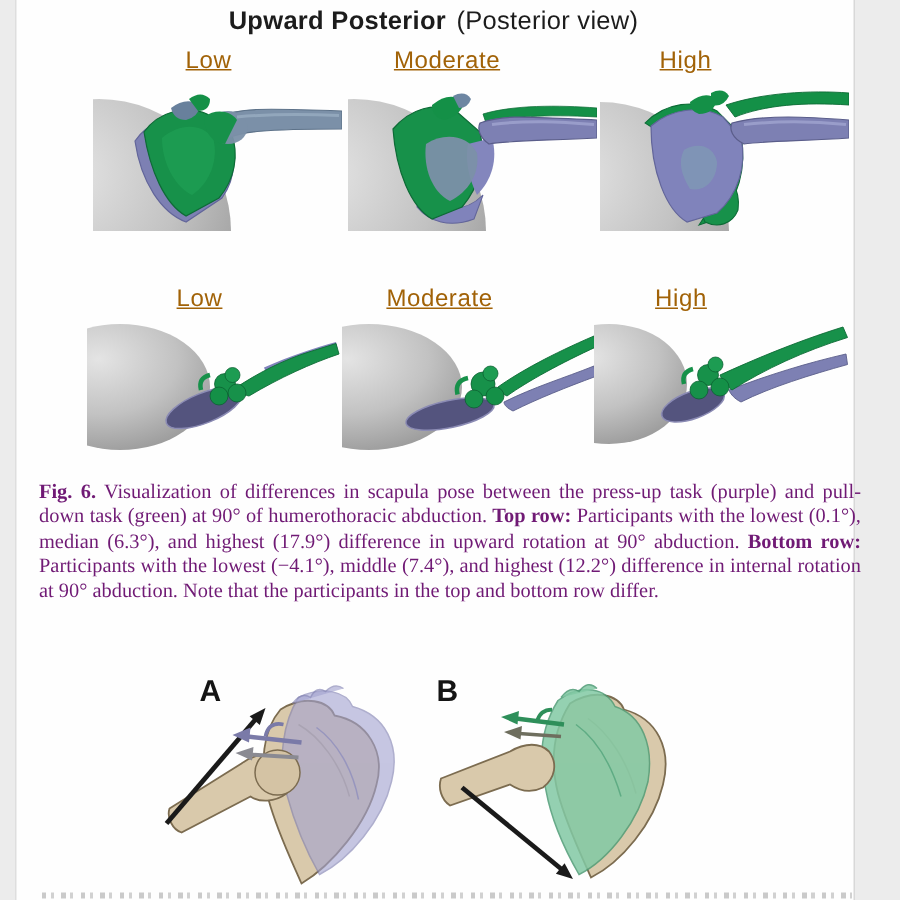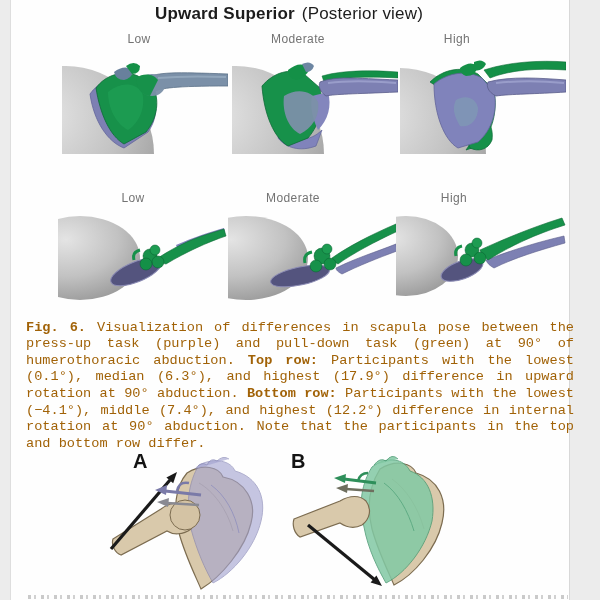--- a/index.html
+++ b/index.html
@@ -13,27 +13,27 @@
     background:#fefefe;border-left:1px solid #dedede;border-right:1px solid #d8d8d8;
   }
   .row-title{
     position:absolute;left:10px;width:558px;text-align:center;
     font-size:17px;color:#1c1c1c;letter-spacing:.2px;white-space:nowrap;
   }
   .row-title .tbold{font-weight:700;}
   .row-title .paren{font-weight:400;margin-left:2px;}
   .level-label{
     position:absolute;transform:translateX(-50%);
-    font-size:12px;color:#737373;letter-spacing:.4px;white-space:nowrap;
+    font-size:16px;color:#a16207;letter-spacing:.4px;white-space:nowrap;text-decoration:underline;
   }
   .panel{position:absolute;}
   .caption{
     position:absolute;left:26px;top:306px;width:548px;
-    font-family:Liberation Mono, monospace;font-size:13.6px;line-height:16.6px;
-    color:#a16207;text-align:justify;
+    font-family:Liberation Serif, serif;font-size:13.6px;line-height:16.6px;
+    color:#701a75;text-align:justify;
   }
   .ab-label{
     position:absolute;font-size:20px;font-weight:700;color:#141414;
   }
   .cutoff-text{
     position:absolute;left:28px;top:595px;width:540px;height:4px;opacity:.45;
     background:repeating-linear-gradient(90deg,#8a8a8a 0 3px,transparent 3px 6px,#9a9a9a 6px 8px,transparent 8px 13px);
   }
   svg{display:block;}
 </style>
@@ -47,21 +47,21 @@
     <defs>
       <radialGradient id="gball" cx="38%" cy="28%" r="80%">
         <stop offset="0%" stop-color="#e4e4e4"></stop>
         <stop offset="55%" stop-color="#c2c2c2"></stop>
         <stop offset="100%" stop-color="#979797"></stop>
       </radialGradient>
     </defs>
   </svg>
 
   <div class="row-title" style="top:4px">
-    <span class="tbold">Upward Superior</span>
+    <span class="tbold">Upward Posterior</span>
     <span class="paren">(Posterior view)</span>
   </div>
 
   <span class="level-label" style="left:139px;top:32px">Low</span>
   <span class="level-label" style="left:298px;top:32px">Moderate</span>
   <span class="level-label" style="left:457px;top:32px">High</span>
 
   <div class="panel" style="left:62px;top:52px">
     <svg width="166" height="102" viewBox="0 0 166 102">
       <circle cx="4" cy="102" r="88" fill="url(#gball)"></circle>

